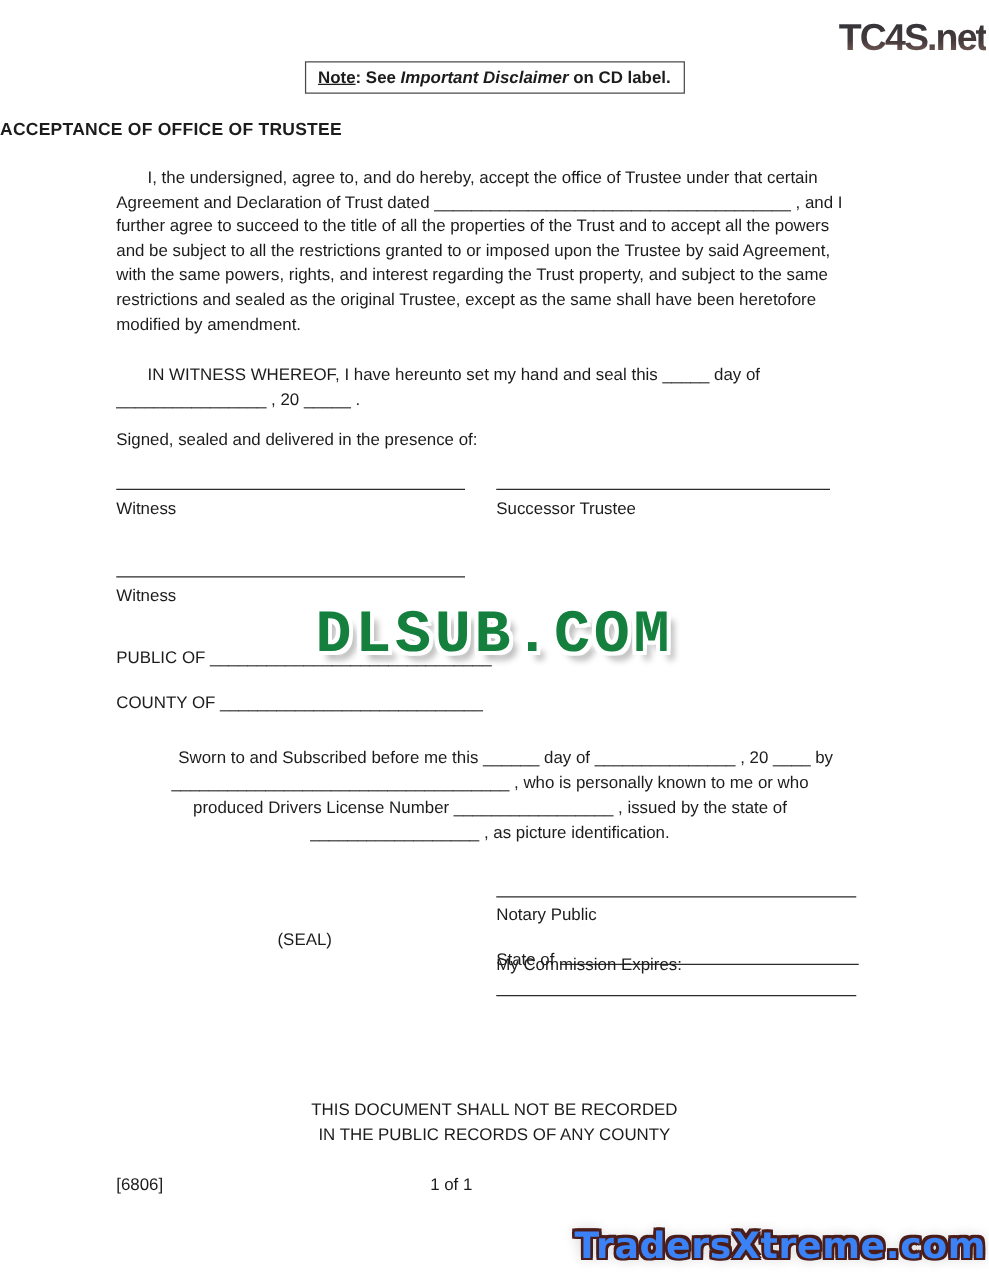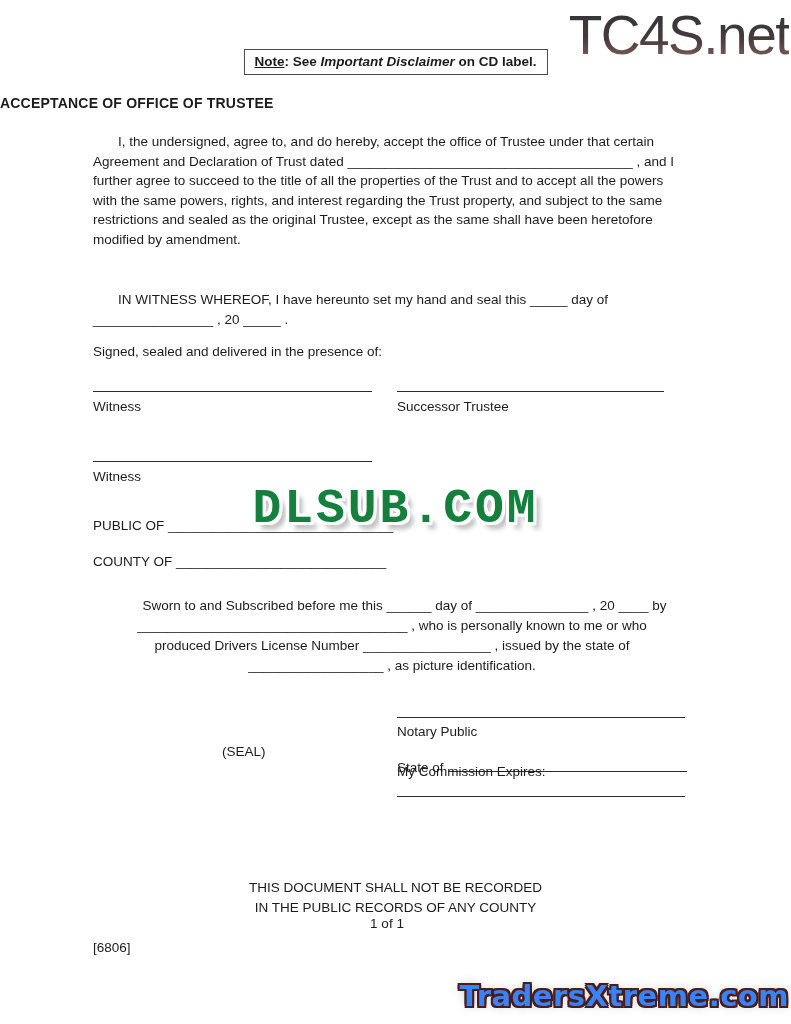--- a/index.html
+++ b/index.html
@@ -27,22 +27,22 @@
 
   .title { position:absolute; top:95px; left:0; width:791px; text-align:left;
            font-weight:bold; font-size:14px; letter-spacing:0.2px; }
 
   .bodyblock { position:absolute; left:93px; width:598px; }
 
   .sig-label { position:absolute; font-size:13.5px; }
 
   
   .wm-top {
-    position:absolute; top:3px; right:2px;
-    font-size:55px; font-weight:normal; letter-spacing:-1.5px;
+    position:absolute; top:14px; right:2px;
+    font-size:30px; font-weight:bold; letter-spacing:-1.5px;
     font-family:"Liberation Sans","DejaVu Sans",sans-serif;
     color:#463a3a;
   }
   @supports ((-webkit-background-clip: text) or (background-clip: text)) {
     .wm-top {
       background:linear-gradient(180deg,#37353a 18%,#453a3b 55%,#8d6d64 100%);
       -webkit-background-clip:text; background-clip:text;
       -webkit-text-fill-color:transparent; color:transparent;
     }
   }
@@ -81,20 +81,21 @@
   <div class="note-box">
     <span class="u">Note</span><span>: See </span><span class="em">Important Disclaimer</span><span> on CD label.</span>
   </div>
 
   <div class="title">ACCEPTANCE OF OFFICE OF TRUSTEE</div>
 
   <div class="bodyblock lh" style="top:132px;">
     <div class="indent">I, the undersigned, agree to, and do hereby, accept the office of Trustee under that certain</div>
     <div>Agreement and Declaration of Trust dated ______________________________________ , and I</div>
     <div>further agree to succeed to the title of all the properties of the Trust and to accept all the powers</div>
+    <div>and be subject to all the restrictions granted to or imposed upon the Trustee by said Agreement,</div>
     <div>with the same powers, rights, and interest regarding the Trust property, and subject to the same</div>
     <div>restrictions and sealed as the original Trustee, except as the same shall have been heretofore</div>
     <div>modified by amendment.</div>
   </div>
 
   <div class="bodyblock" style="top:290px; line-height:20.4px;">
     <div class="indent">IN WITNESS WHEREOF, I have hereunto set my hand and seal this _____ day of</div>
     <div>________________ , 20 _____ .</div>
   </div>
 
@@ -130,17 +131,17 @@
   </div>
   <div class="abs" style="top:764px; left:397px;">My Commission Expires:</div>
   <div class="rule" style="top:796px; left:397px; width:288px;"></div>
 
   <div class="abs center" style="top:878px; left:0; width:791px; line-height:20px;">
     <div>THIS DOCUMENT SHALL NOT BE RECORDED</div>
     <div>IN THE PUBLIC RECORDS OF ANY COUNTY</div>
   </div>
 
   <div class="abs" style="top:940px; left:93px;">[6806]</div>
-  <div class="abs center" style="top:916px; left:0; width:722px;padding-left:26px;">1 of 1</div>
+  <div class="abs center" style="top:940px; left:0; width:722px;">1 of 1</div>
 
   <div class="wm-bottom">TradersXtreme.com</div>
 
 </div>
 
 </body></html>

